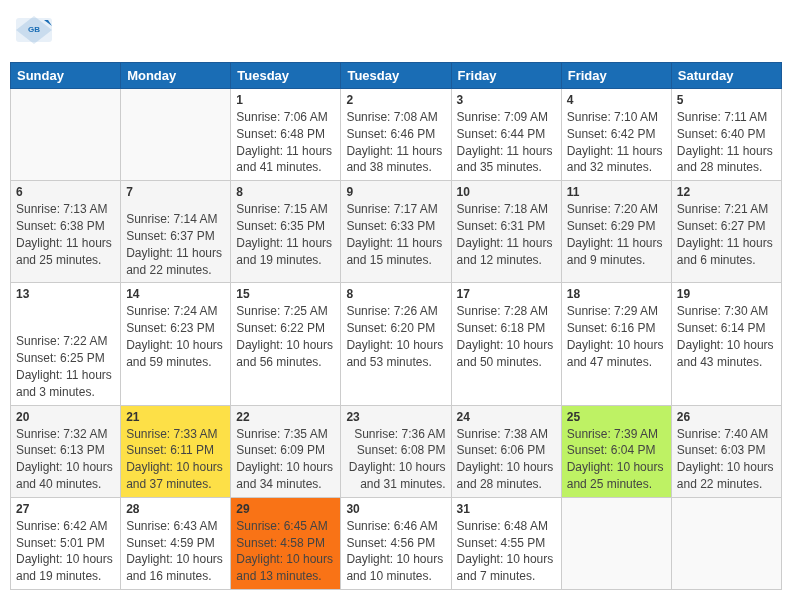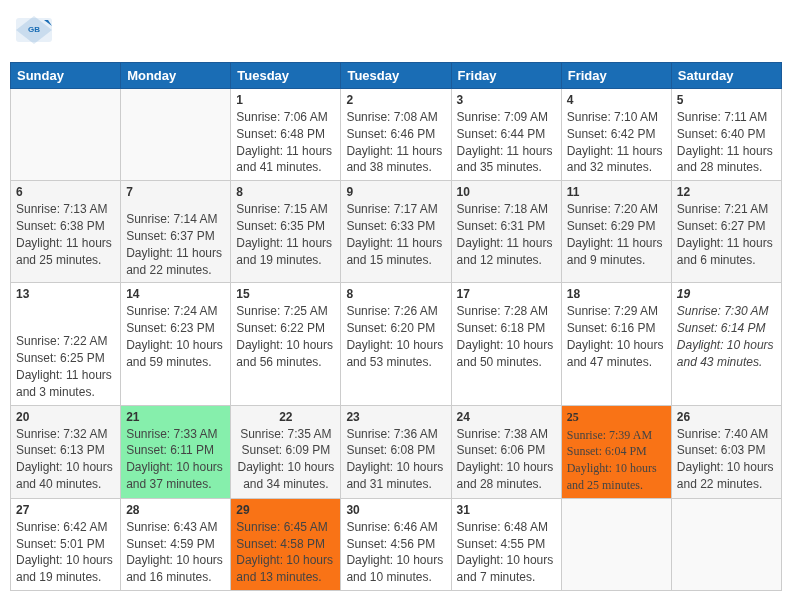--- a/index.html
+++ b/index.html
@@ -236,59 +236,59 @@
           <div class="day-info" style="white-space: pre-line;">Sunrise: 7:28 AM
 Sunset: 6:18 PM
 Daylight: 10 hours and 50 minutes.</div>
         </td>
         <td style="background-color: rgb(255, 255, 255);">
           <span class="day-number">18</span>
           <div class="day-info" style="white-space: pre-line;">Sunrise: 7:29 AM
 Sunset: 6:16 PM
 Daylight: 10 hours and 47 minutes.</div>
         </td>
-        <td style="background-color: rgb(255, 255, 255); font-style: italic;">
+        <td style="background-color: rgb(255, 255, 255);">
           <span class="day-number">19</span>
           <div class="day-info" style="white-space: pre-line;">Sunrise: 7:30 AM
 Sunset: 6:14 PM
 Daylight: 10 hours and 43 minutes.</div>
         </td>
       </tr>
       <tr>
         <td style="background-color: rgb(245, 245, 245);">
           <span class="day-number">20</span>
           <div class="day-info" style="white-space: pre-line;">Sunrise: 7:32 AM
 Sunset: 6:13 PM
 Daylight: 10 hours and 40 minutes.</div>
         </td>
-        <td style="background-color: #86efac; margin-top: 36px;">
+        <td style="background-color: #fde047; margin-top: 36px;">
           <span class="day-number">21</span>
           <div class="day-info" style="white-space: pre-line;">Sunrise: 7:33 AM
 Sunset: 6:11 PM
 Daylight: 10 hours and 37 minutes.</div>
         </td>
-        <td style="background-color: rgb(245, 245, 245); text-align: center;">
+        <td style="background-color: rgb(245, 245, 245);">
           <span class="day-number">22</span>
           <div class="day-info" style="white-space: pre-line;">Sunrise: 7:35 AM
 Sunset: 6:09 PM
 Daylight: 10 hours and 34 minutes.</div>
         </td>
         <td style="background-color: rgb(245, 245, 245);">
           <span class="day-number">23</span>
-          <div class="day-info" style="white-space: pre-line;">Sunrise: 7:36 AM
+          <div class="day-info" style="white-space: pre-line; text-align: right;">Sunrise: 7:36 AM
 Sunset: 6:08 PM
 Daylight: 10 hours and 31 minutes.</div>
         </td>
         <td style="background-color: rgb(245, 245, 245);">
           <span class="day-number">24</span>
           <div class="day-info" style="white-space: pre-line;">Sunrise: 7:38 AM
 Sunset: 6:06 PM
 Daylight: 10 hours and 28 minutes.</div>
         </td>
-        <td style="background-color: #f97316; font-family: Liberation Serif, serif;">
+        <td style="background-color: #bef264;">
           <span class="day-number">25</span>
           <div class="day-info" style="white-space: pre-line;">Sunrise: 7:39 AM
 Sunset: 6:04 PM
 Daylight: 10 hours and 25 minutes.</div>
         </td>
         <td style="background-color: rgb(245, 245, 245);">
           <span class="day-number">26</span>
           <div class="day-info" style="white-space: pre-line;">Sunrise: 7:40 AM
 Sunset: 6:03 PM
 Daylight: 10 hours and 22 minutes.</div>

